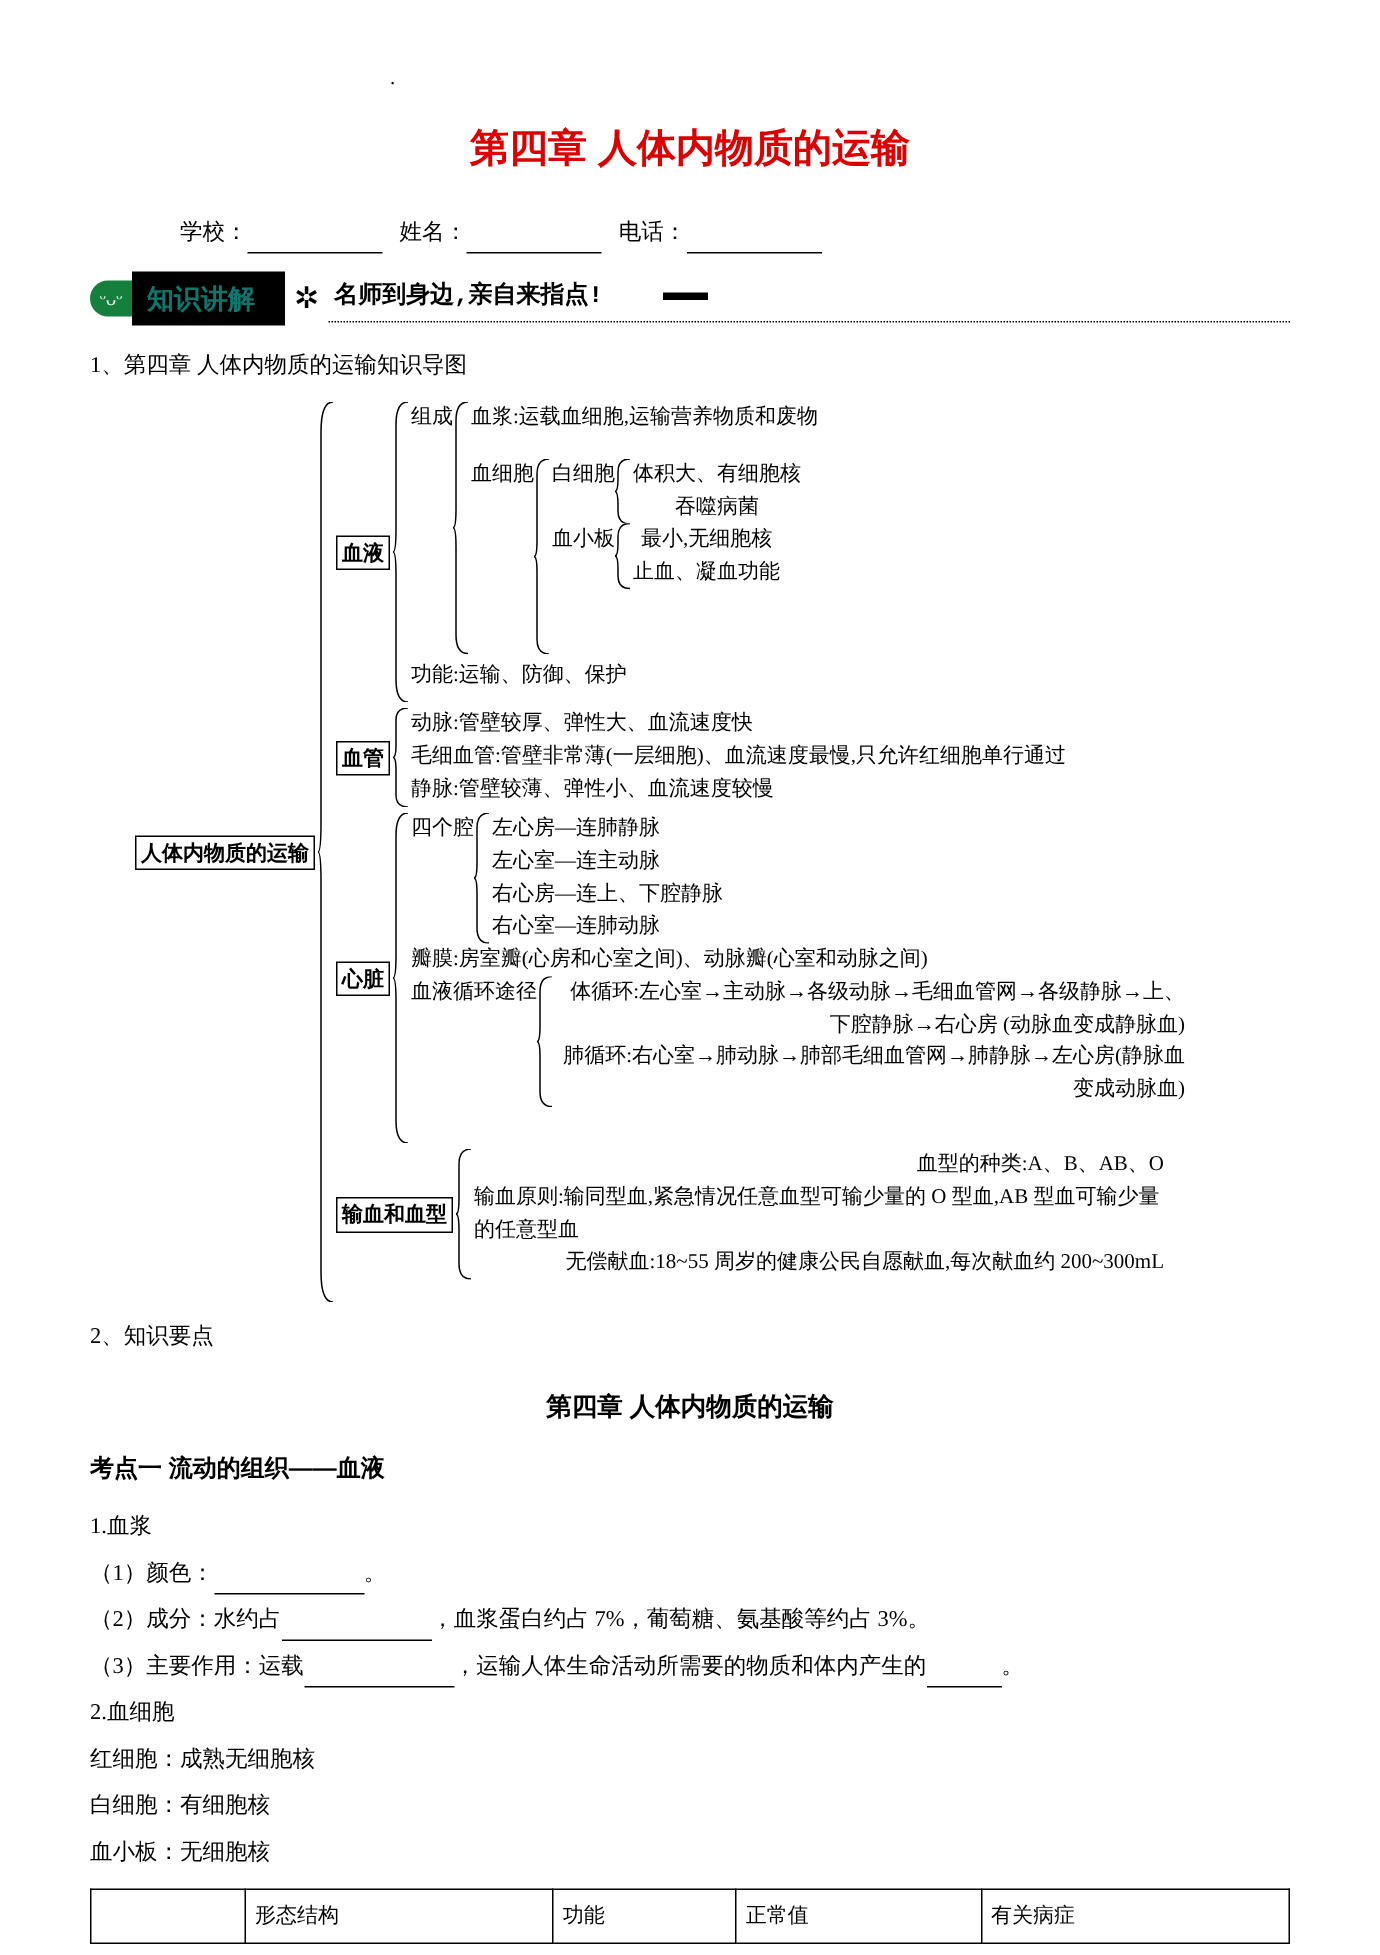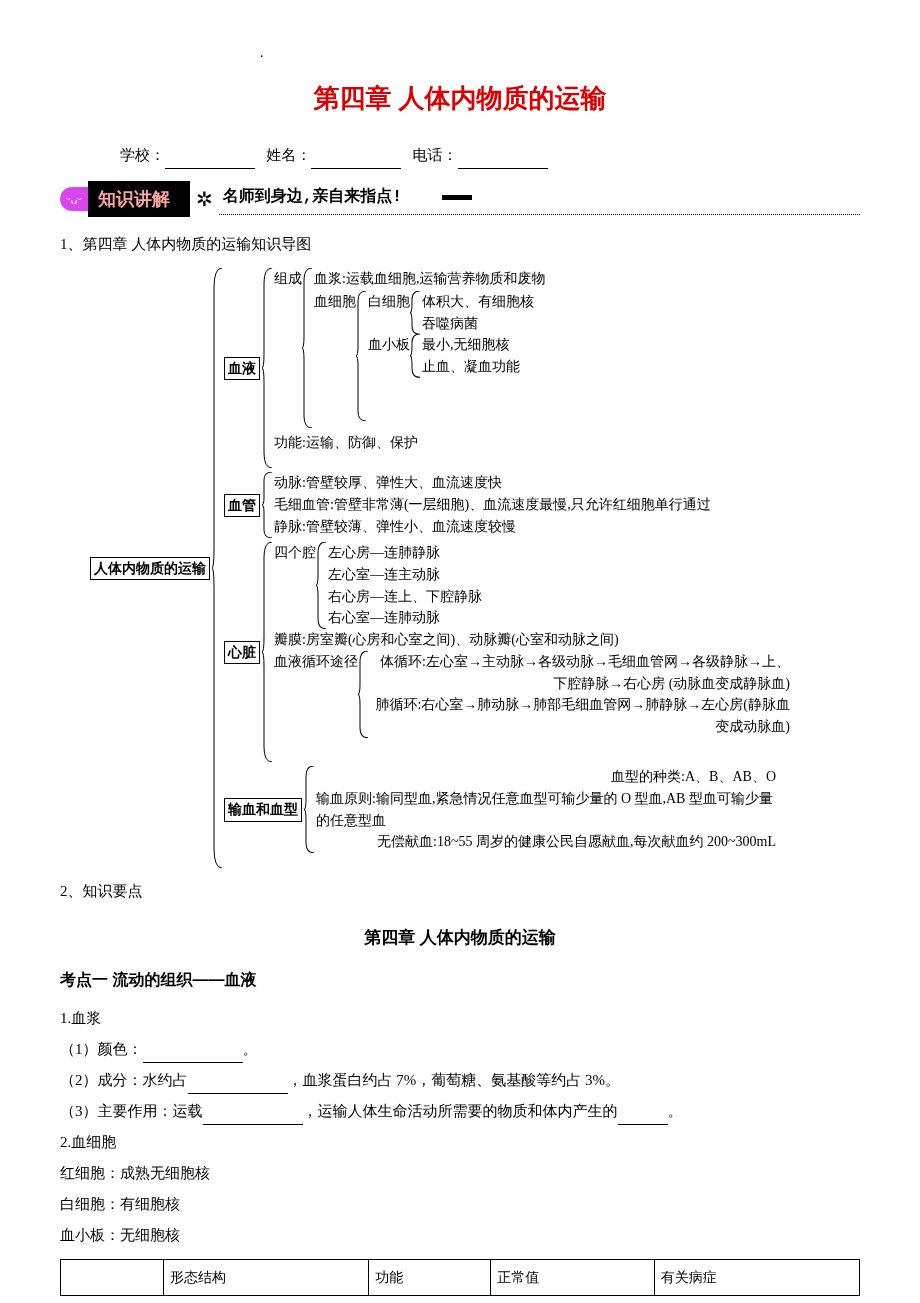--- a/index.html
+++ b/index.html
@@ -37,31 +37,31 @@
     vertical-align: bottom;
   }
   .banner {
     display: flex;
     align-items: center;
     margin-bottom: 14px;
   }
   .smile-box {
     width: 28px;
     height: 24px;
-    background: #d946ef;
+    background: #15803d;
     color: #fff;
     border-radius: 14px 0 0 14px;
     display: flex;
     align-items: center;
     justify-content: center;
     font-size: 14px;
   }
   .banner-black {
     background: #000;
-    color: #fca5a5;
+    color: #0f766e;
     font-weight: bold;
     font-family: "SimHei", sans-serif;
     font-size: 18px;
     padding: 2px 20px 2px 10px;
     display: inline-block;
   }
   .flower {
     font-size: 20px;
     margin: 0 6px;
   }
@@ -213,21 +213,21 @@
         <div class="col">
           <div class="row">
             <span class="lbl">组成</span>
             <div class="brace-l">
                 <svg viewBox="0 0 12 160" preserveAspectRatio="none">
                   <path d="M10 0 Q2 0 2 12 L2 68 Q2 80 0 80 Q2 80 2 92 L2 148 Q2 160 10 160" fill="none" stroke="#000" stroke-width="1"></path>
                 </svg>
               </div>
             <div class="col">
               <div>血浆:运载血细胞,运输营养物质和废物</div>
-              <div class="row" style="margin-top:1px;">
+              <div class="row" style="margin-top:16px;text-align:center;">
                 <span class="lbl">血细胞</span>
                 <div class="brace-l">
                     <svg viewBox="0 0 12 130" preserveAspectRatio="none">
                       <path d="M10 0 Q2 0 2 10 L2 55 Q2 65 0 65 Q2 65 2 75 L2 120 Q2 130 10 130" fill="none" stroke="#000" stroke-width="1"></path>
                     </svg>
                   </div>
                 <div class="col">
                   <div class="row">
                     <span class="lbl">白细胞</span>
                     <div class="brace-l">

